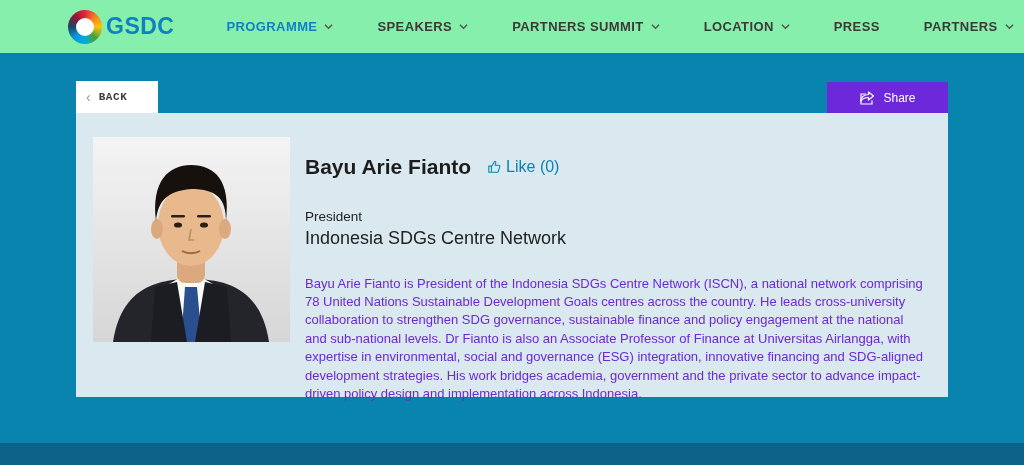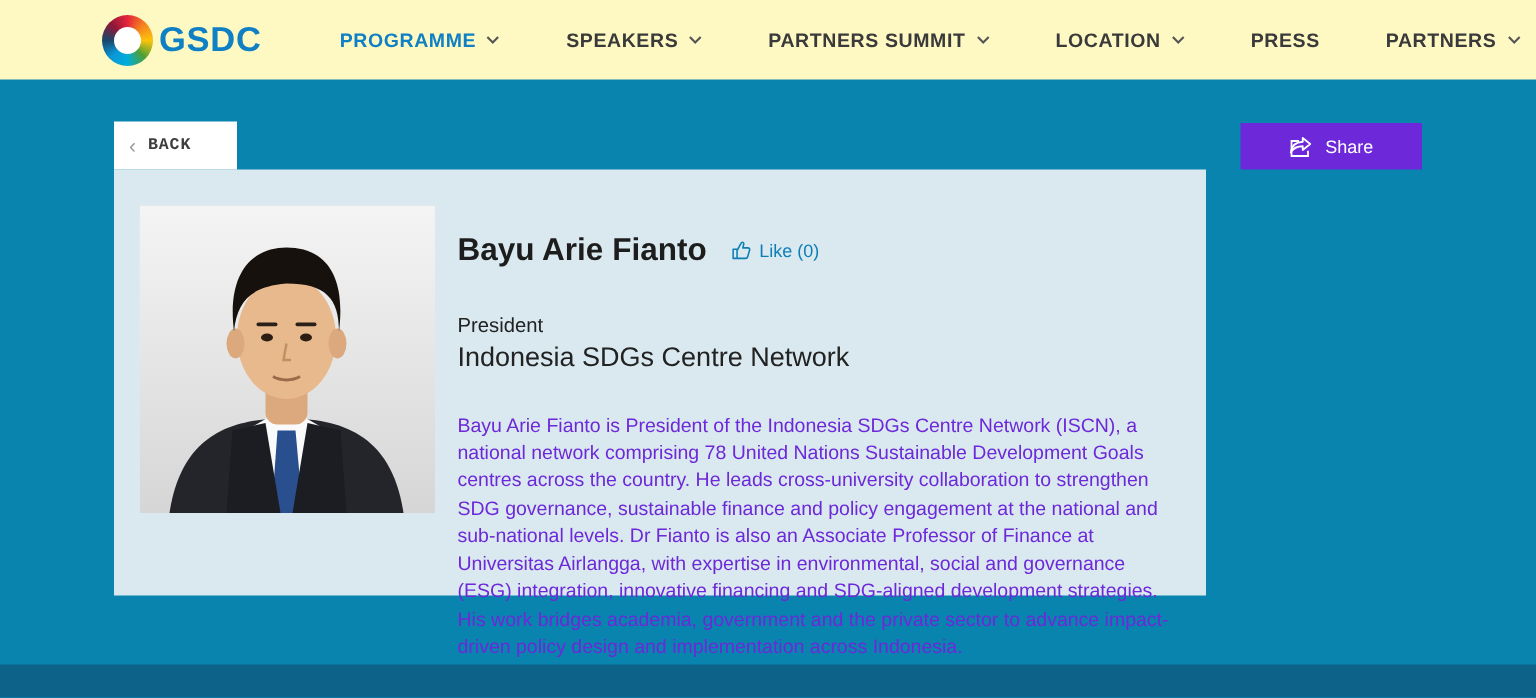--- a/index.html
+++ b/index.html
@@ -4,21 +4,21 @@
 <style>
   * { margin: 0; padding: 0; box-sizing: border-box; }
   html, body { width: 1024px; height: 465px; overflow: hidden; }
   body { font-family: "Liberation Sans", sans-serif; background: #0984af; }
 
   .stage { position: relative; width: 1024px; height: 465px; }
 
   
   .topbar {
     position: absolute; top: 0; left: 0; width: 1024px; height: 53px;
-    background: #fef9c3; display: flex; align-items: center;
+    background: #86efac; display: flex; align-items: center;
     padding: 0 24px 0 68px; z-index: 5;
   }
   .brand { display: flex; align-items: center; gap: 4px; margin-right: 38px; cursor: pointer; }
   .brand-wheel {
     width: 34px; height: 34px; border-radius: 50%;
     background: conic-gradient(#e5243b, #f58220, #fcc30b, #4c9f38, #00aed9, #0a97d9, #19486a, #8f1838, #e5243b);
     position: relative;
   }
   .brand-wheel::after {
     content: ""; position: absolute; inset: 8px; border-radius: 50%; background: #fff;
@@ -53,33 +53,33 @@
   .share-btn {
     position: absolute; left: 827px; top: 82px; width: 121px; height: 31px;
     background: #6d28d9; display: flex; align-items: center; justify-content: center; gap: 8px;
     cursor: pointer; z-index: 3;
   }
   .share-btn svg { display: block; }
   .share-label { color: #ffffff; font-size: 12px; }
 
   
   .card {
-    position: absolute; left: 76px; top: 113px; width: 728px; height: 284px;
+    position: absolute; left: 76px; top: 113px; width: 872px; height: 284px;
     background: #d9e9ef; display: flex; padding: 24px 22px 24px 17px; gap: 15px;
   }
   .portrait {
     width: 197px; height: 205px; flex: 0 0 auto; background: #e9e9e9; overflow: hidden;
   }
   .portrait svg { display: block; width: 197px; height: 205px; }
 
   .info { flex: 1; padding: 18px 0 0 0; }
   .name-row { display: flex; align-items: center; gap: 16px; }
   .name { font-size: 21px; font-weight: bold; color: #1d1d1d; }
   .like-link { display: flex; align-items: center; gap: 5px; cursor: pointer; }
-  .like-label { font-size: 12px; color: #0e7fb5; }
+  .like-label { font-size: 16px; color: #0e7fb5; }
   .role { margin-top: 29px; font-size: 13.5px; color: #222; line-height: 1.35; }
   .org { font-size: 18px; color: #222; line-height: 1.35; }
   .bio { margin-top: 24px; font-size: 13px; color: #6d28d9; line-height: 1.42; max-width: 618px; }
 </style>
 </head>
 <body>
 
 <div class="stage">
 
   <div class="topbar">

